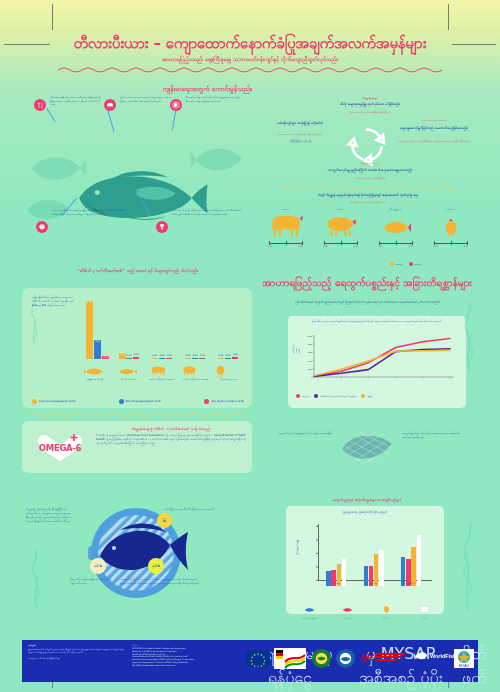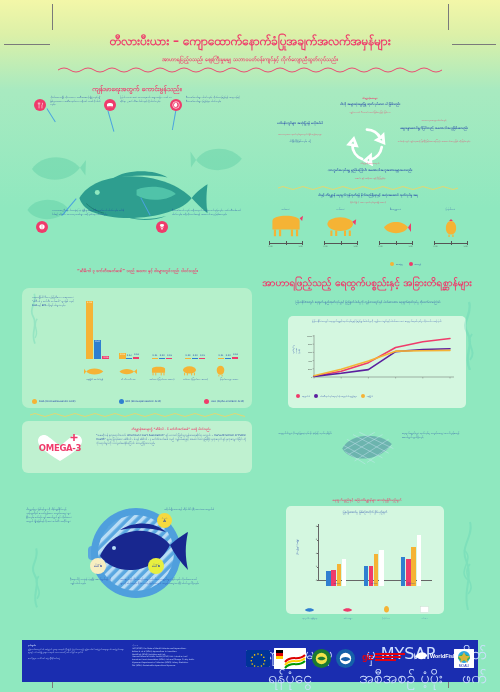--- a/index.html
+++ b/index.html
@@ -19,21 +19,21 @@
   .c1{left:52px;top:4px;width:1px;height:26px;}
   .c2{left:4px;top:44px;width:46px;height:1px;}
   .c3{left:448px;top:4px;width:1px;height:26px;}
   .c4{left:452px;top:44px;width:44px;height:1px;}
   .c5{left:52px;top:662px;width:1px;height:26px;}
   .c6{left:448px;top:662px;width:1px;height:26px;}
 
   
   .title {
     position:absolute; top:33px; left:0; width:500px; text-align:center;
-    font-size:12px; font-weight:bold; color:#ef3b6b; letter-spacing:-0.2px;
+    font-size:15px; font-weight:bold; color:#ef3b6b; letter-spacing:-0.2px;
   }
   .subtitle {
     position:absolute; top:56px; left:0; width:500px; text-align:center;
     font-size:5.4px; color:#ef3b6b; font-weight:bold;
   }
   .wave-div { position:absolute; left:58px; top:66px; width:384px; height:7px; }
 
   
   .sec-h {
     position:absolute; text-align:center; color:#ef3b6b;
@@ -99,21 +99,21 @@
   <div class="crop c4"></div>
   <div class="crop c5"></div>
   <div class="crop c6"></div>
 
   <div class="title">တီလားပီးယား – ကျောထောက်နောက်ခံပြုအချက်အလက်အမှန်များ</div>
   <div class="subtitle">အာဟာရပြည့်ဝသည်၊ ဈေးကြီးမှုမမျှ သဘာဝပတ်ဝန်းကျင်နှင့် လိုက်လျောညီထွတ်လုပ်သည်။</div>
   <svg class="wave-div" viewBox="0 0 384 7" preserveAspectRatio="none">
     <path d="M0,4 q6,-4 12,0 t12,0 t12,0 t12,0 t12,0 t12,0 t12,0 t12,0 t12,0 t12,0 t12,0 t12,0 t12,0 t12,0 t12,0 t12,0 t12,0 t12,0 t12,0 t12,0 t12,0 t12,0 t12,0 t12,0 t12,0 t12,0 t12,0 t12,0 t12,0 t12,0 t12,0 t12,0" fill="none" stroke="#ef3b6b" stroke-width="0.9"></path>
   </svg>
 
-  <div class="sec-h" style="left:22px;top:84px;width:230px;">ကျန်းမာရေးအတွက် ကောင်းမွန်သည်။</div>
+  <div class="sec-h" style="left:22px;top:84px;width:230px;text-align:right;">ကျန်းမာရေးအတွက် ကောင်းမွန်သည်။</div>
 
   <svg class="ghostfish" style="left:26px;top:148px;width:60px;height:42px;" viewBox="0 0 100 70">
     <path d="M10,35 C25,10 70,8 90,33 C70,60 25,58 10,35 Z" fill="#4fc79f"></path>
     <path d="M90,33 L100,20 L99,46 Z" fill="#4fc79f"></path>
   </svg>
   <svg class="ghostfish" style="left:190px;top:140px;width:58px;height:40px;" viewBox="0 0 100 70">
     <path d="M10,35 C25,10 70,8 90,33 C70,60 25,58 10,35 Z" fill="#4fc79f"></path>
     <path d="M10,35 L0,20 L1,48 Z" fill="#4fc79f"></path>
   </svg>
   <svg class="ghostfish" style="left:22px;top:192px;width:52px;height:36px;" viewBox="0 0 100 70">
@@ -266,21 +266,21 @@
   <svg style="position:absolute;left:30px;top:412px;width:215px;height:5px;" viewBox="0 0 215 5" preserveAspectRatio="none">
     <path d="M0,3 q5,-3 10,0 t10,0 t10,0 t10,0 t10,0 t10,0 t10,0 t10,0 t10,0 t10,0 t10,0 t10,0 t10,0 t10,0 t10,0 t10,0 t10,0 t10,0 t10,0 t10,0 t10,0 t10,0" fill="none" stroke="#f5d35f" stroke-width="0.8"></path>
   </svg>
 
   <div class="omega-band"></div>
   <div class="omega-logo">
     <svg class="heart-svg" width="60" height="32" viewBox="0 0 60 32">
       <path d="M30,29 C15,20 8,14 8,9 C8,5 11,3 14,3 C17,3 19,5 30,14 C41,5 43,3 46,3 C49,3 52,5 52,9 C52,14 45,20 30,29 Z" fill="#ffffff"></path>
       <path d="M44,2 L44,9 M40.5,5.5 L47.5,5.5" stroke="#ef3b6b" stroke-width="1.6"></path>
     </svg>
-    <span class="omega-word">OMEGA-3</span>
+    <span class="omega-word">OMEGA-6</span>
   </div>
   <div style="position:absolute;left:96px;top:427px;width:150px;text-align:center;font-size:3px;color:#ef3b6b;font-weight:bold;">တိရစ္ဆာန်အစာများ၌ “ဆီမီကါ - ၆ ဖက်တီးအက်ဆစ်” ပေးရှိ ပါဝင်သည်။</div>
   <div style="position:absolute;left:96px;top:434px;width:150px;font-size:2.6px;line-height:1.5;color:#1f3fa8;text-align:justify;">“အမေရိကန် နှလုံးရောဂါအသင်း American Heart Association” နှင့် ဟာဝတ် ပြည်သူ့ကျန်းမာရေးဆိုင်ရာ ကျောင်း – Harvard School of Public Health” များမှ ပြုလုပ်သော ဆီမီကါ - ၆ နှင့် ဆီမီကါ - ၃ ဖက်တီးအက်ဆစ် သည် ကျန်းမာရေးနှင့် အထောက်အကူဖြစ်ပြီး နှလုံးရောဂါ နှင့် နှလုံးလျှောက်ခြင်း တို့ကို ရောဂါများကို ကာကွယ်ပေးနိုင်ကြောင်း အတည်ပြုထားသည်။</div>
 
   <svg class="seaweed" style="left:24px;top:546px;width:26px;height:62px;" viewBox="0 0 30 70">
     <path d="M15,70 C8,55 20,45 12,32 C6,22 18,14 14,2" stroke="#5fd3b4" stroke-width="2.4" fill="none"></path>
     <path d="M15,60 C23,50 9,44 17,34" stroke="#5fd3b4" stroke-width="2" fill="none"></path>
   </svg>
 
   <div style="position:absolute;left:26px;top:508px;width:52px;font-size:2.5px;line-height:1.55;color:#1f3fa8;">တိရစ္ဆာန်များ ဖြစ်စဉ်များကို ထိန်းချုပ်နိုင်သည့် ကုန်ကျစရိတ် ကောင်းမွန်သော အရည်အသွေး များ ပြီးသည်။ ပတ်ဝန်းကျင် ဆောင်ရွက် နှင့် ကိုယ်ခံအားအတွက် မျိုးစုံဖြစ်စဉ်ကို သေး ဖက်တီး အတိုင်းများ</div>

